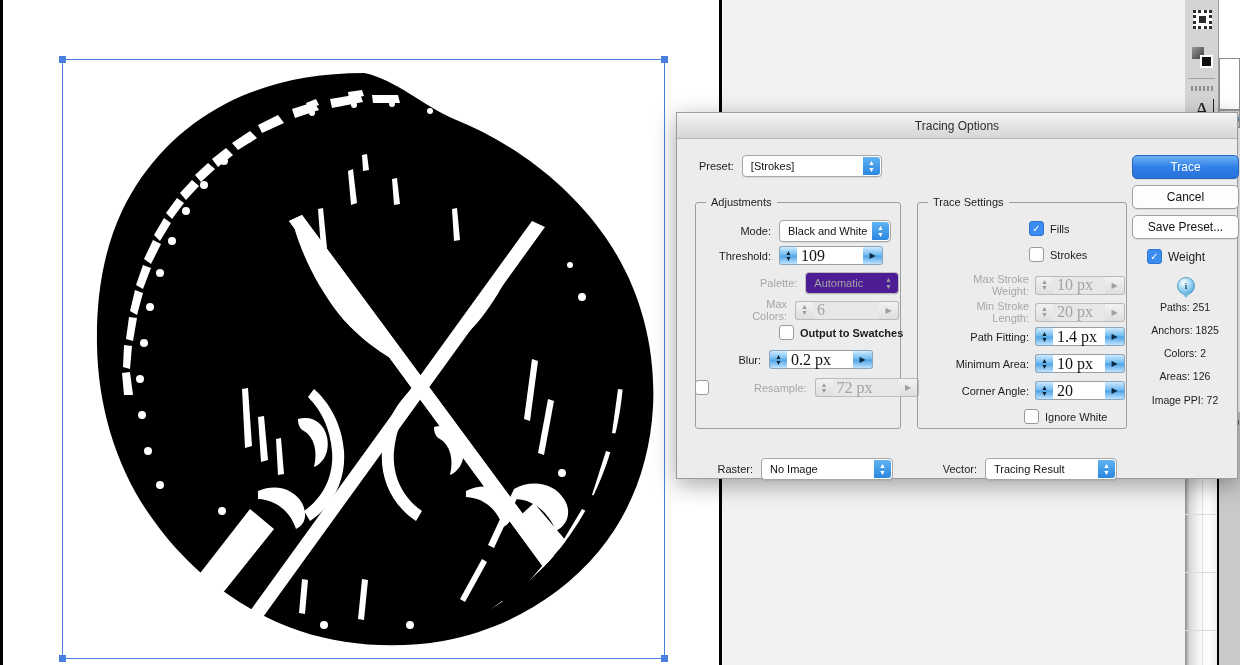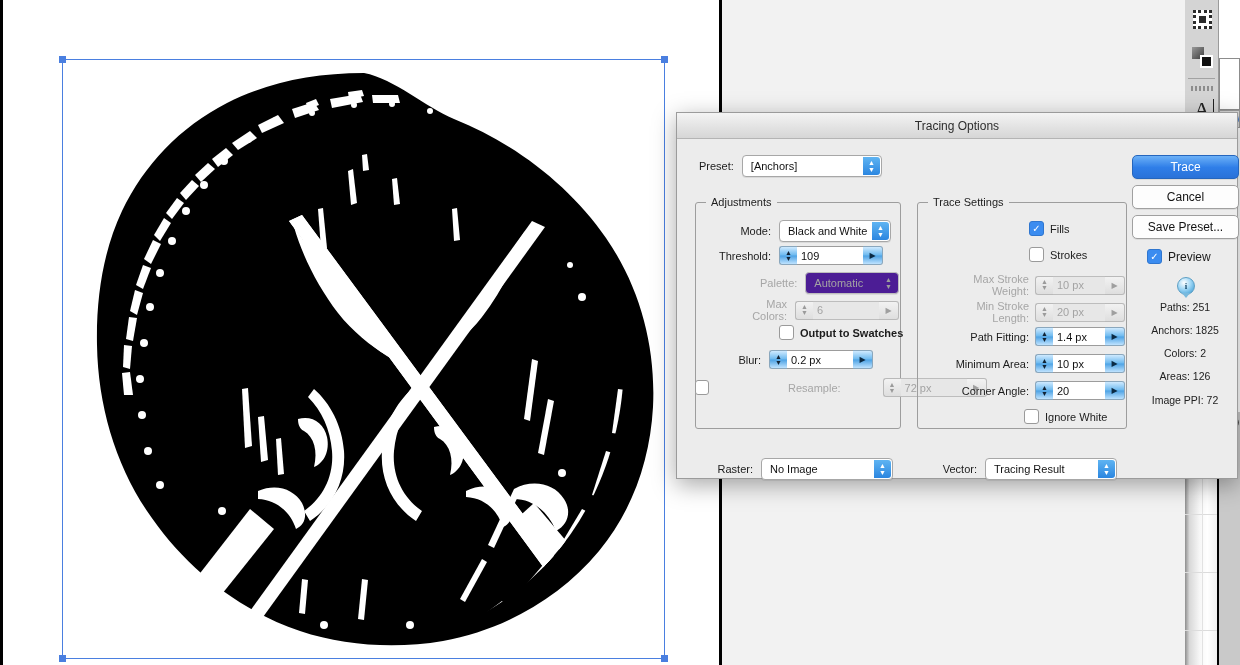--- a/index.html
+++ b/index.html
@@ -169,21 +169,21 @@
   .stepper .sp-ud{
     width:17px;border:1px solid #8aa7bd;border-right:none;
     border-radius:3px 0 0 3px;
     background:linear-gradient(180deg,#cfeaff,#6cb9ef 48%,#4da2e4 52%,#bfe3ff);
     display:flex;flex-direction:column;align-items:center;justify-content:center;
     color:#123;
   }
   .stepper .sp-ud i{font-style:normal;font-size:7px;line-height:6px;}
   .stepper .sp-field{
     width:62px;background:#fff;border:1px solid #9c9c9c;border-left:none;border-right:none;
-    display:flex;align-items:center;padding-left:4px;font-size:11px;color:#111;
+    display:flex;align-items:center;padding-left:4px;font-size:16px;color:#111;font-family:Liberation Serif, serif;
   }
   .stepper .sp-right{
     width:19px;border:1px solid #8aa7bd;border-left:none;border-radius:0 3px 3px 0;
     background:linear-gradient(180deg,#cfeaff,#6cb9ef 48%,#4da2e4 52%,#bfe3ff);
     display:flex;align-items:center;justify-content:center;color:#0b2a44;font-size:8px;
   }
   .stepper.dis .sp-ud{background:linear-gradient(180deg,#f2f2f2,#dedede);border-color:#b9b9b9;color:#9a9a9a;}
   .stepper.dis .sp-field{background:#e7e7e7;border-color:#bdbdbd;color:#a3a3a3;}
   .stepper.dis .sp-right{background:linear-gradient(180deg,#f2f2f2,#dedede);border-color:#b9b9b9;color:#9f9f9f;}
 
@@ -473,21 +473,21 @@
 
     <div id="dlg-titlebar">
       <span id="dlg-title">Tracing Options</span>
     </div>
 
     <div class="dlg-body">
 
       <div class="preset-row">
         <span class="lbl">Preset:</span>
         <span class="popup" style="width:138px">
-          <span class="val">[Anchors]</span>
+          <span class="val">[Strokes]</span>
           <span class="arrows">
               <i>▲</i>
               <i>▼</i>
             </span>
         </span>
       </div>
 
       <div class="group" style="left:18px;top:63px;width:204px;height:225px;">
         <span class="gtitle">Adjustments</span>
       </div>
@@ -550,21 +550,21 @@
         <span class="stepper" style="margin-left:8px">
           <span class="sp-ud">
               <i>▲</i>
               <i>▼</i>
             </span>
           <span class="sp-field">0.2 px</span>
           <span class="sp-right">▶</span>
         </span>
       </div>
 
-      <div class="row" style="left:18px;top:239px;width:172px;gap:34px;">
+      <div class="row" style="left:18px;top:239px;width:172px;">
         <span class="cbx dis" style="width:14px">
           <span class="box"></span>
         </span>
         <span class="rlabel lbl dis" style="width:56px;margin-left:6px">Resample:</span>
         <span class="stepper dis" style="margin-left:8px">
           <span class="sp-ud">
               <i>▲</i>
               <i>▼</i>
             </span>
           <span class="sp-field">72 px</span>
@@ -680,21 +680,21 @@
         </span>
       </div>
 
       <div class="btn primary" style="left:455px;top:16px;">Trace</div>
       <div class="btn" style="left:455px;top:46px;">Cancel</div>
       <div class="btn" style="left:455px;top:76px;">Save Preset...</div>
 
       <div class="row" style="left:470px;top:110px;">
         <span class="cbx on">
           <span class="box">✓</span>
-          <span class="ctext" style="font-size:12px">Preview</span>
+          <span class="ctext" style="font-size:12px">Weight</span>
         </span>
       </div>
 
       <div class="info-ico" style="left:500px;top:138px;">i</div>
 
       <div class="stat" style="left:450px;top:162px;">Paths: 251</div>
       <div class="stat" style="left:450px;top:185px;">Anchors: 1825</div>
       <div class="stat" style="left:450px;top:208px;">Colors: 2</div>
       <div class="stat" style="left:450px;top:231px;">Areas: 126</div>
       <div class="stat" style="left:450px;top:255px;">Image PPI: 72</div>

